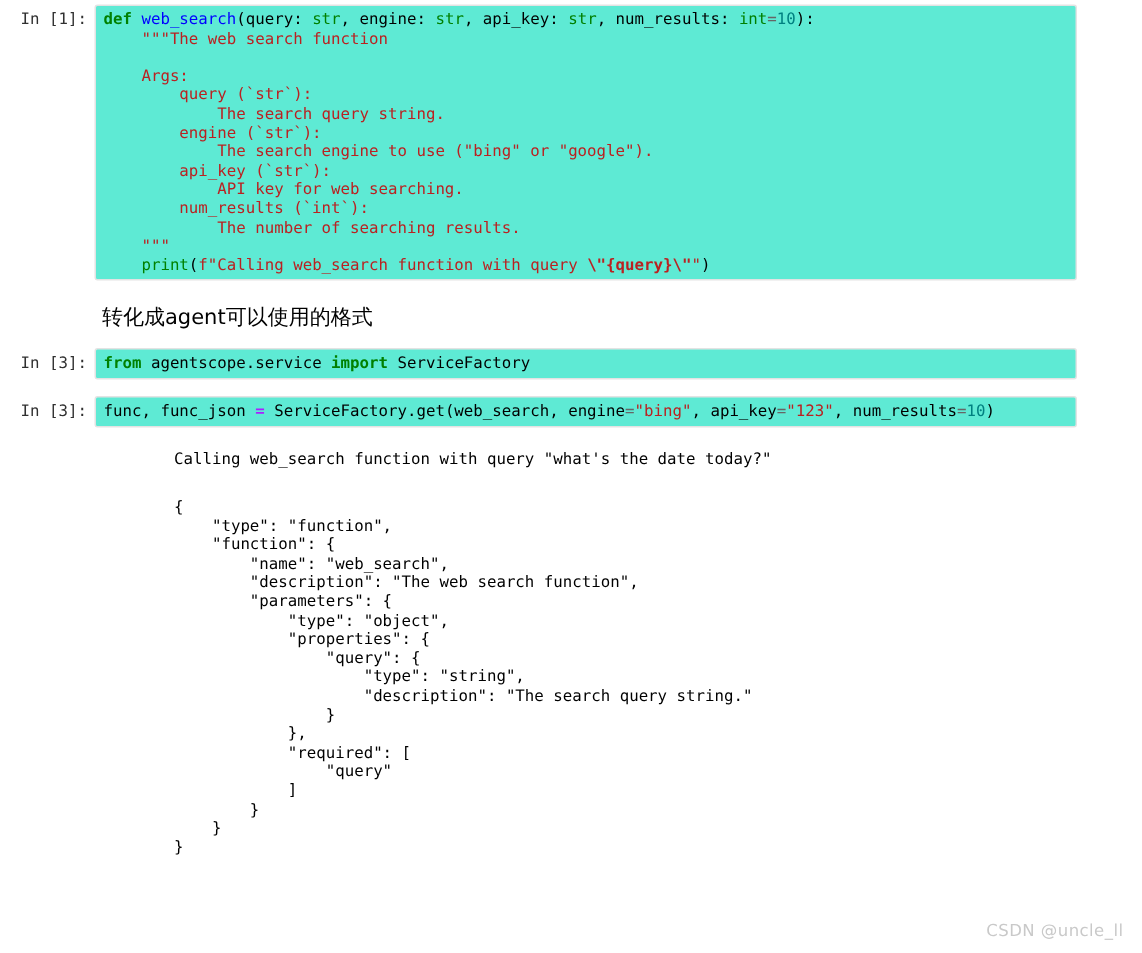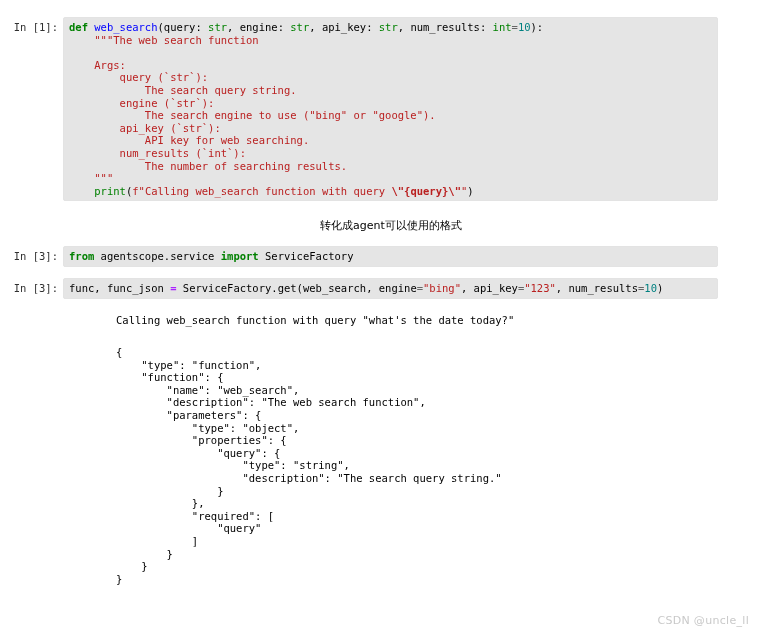--- a/index.html
+++ b/index.html
@@ -10,21 +10,21 @@
   body {
     width: 761px;
     height: 635px;
     overflow: hidden;
     font-family: "DejaVu Sans", sans-serif;
     position: relative;
   }
 
   .notebook {
     width: 718px;
-    padding-top: 17px;
+    padding-top: 3px;
     box-sizing: border-box;
   }
 
   
   .cell {
     display: flex;
     align-items: flex-start;
     width: 100%;
   }
   .prompt {
@@ -39,21 +39,21 @@
     color: #303030;
     white-space: pre;
     padding-top: 4px;
     user-select: none;
   }
   .prompt.empty { color: transparent; }
 
   
   .input-area {
     flex: 1;
-    background: #e5e5e5;
+    background: #5eead4;
     border: 1px solid #e3e3e3;
     border-radius: 2px;
     padding: 3px 4px 3px 5px;
     box-sizing: border-box;
     overflow: hidden;
   }
   pre.code {
     margin: 0;
     font-family: "DejaVu Sans Mono", monospace;
     font-size: 10.5px;
@@ -82,24 +82,23 @@
 
   
   .markdown-area {
     flex: 1;
     padding: 6px 4px 6px 5px;
     box-sizing: border-box;
   }
   .markdown-area p {
     margin: 0;
     font-family: "DejaVu Sans", sans-serif;
-    font-size: 11px;
+    font-size: 14px;
     line-height: 16px;
     color: #000000;
-    text-align: center;
   }
 
   
   .cell-gap-sm { height: 6px; }
   .cell-gap-md { height: 11px; }
   .cell-gap-lg { height: 14px; }
 
   
   .k  { color: #008000; font-weight: bold; }   
   .nf { color: #0000ff; }                      

